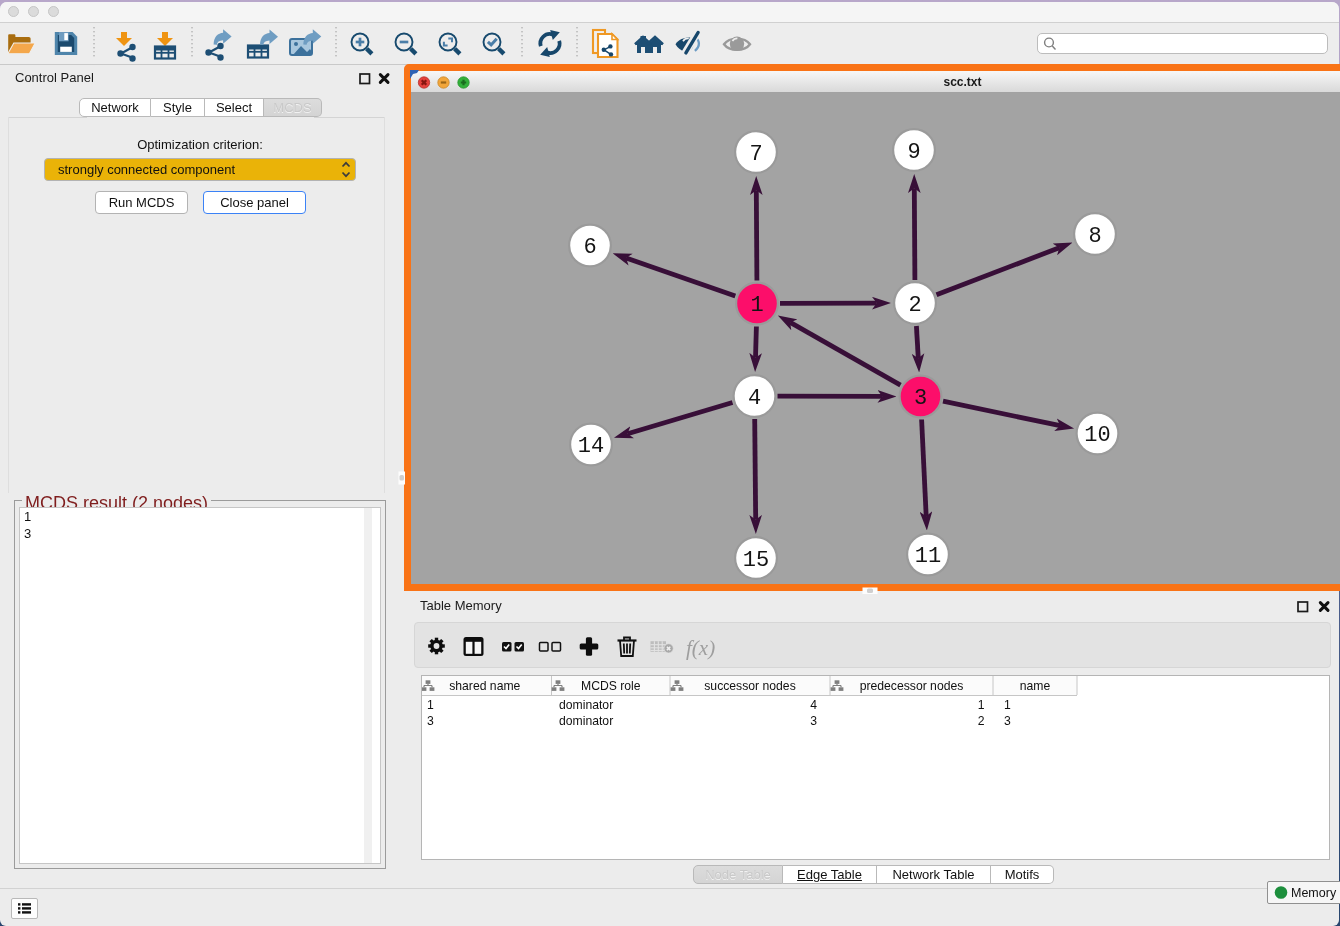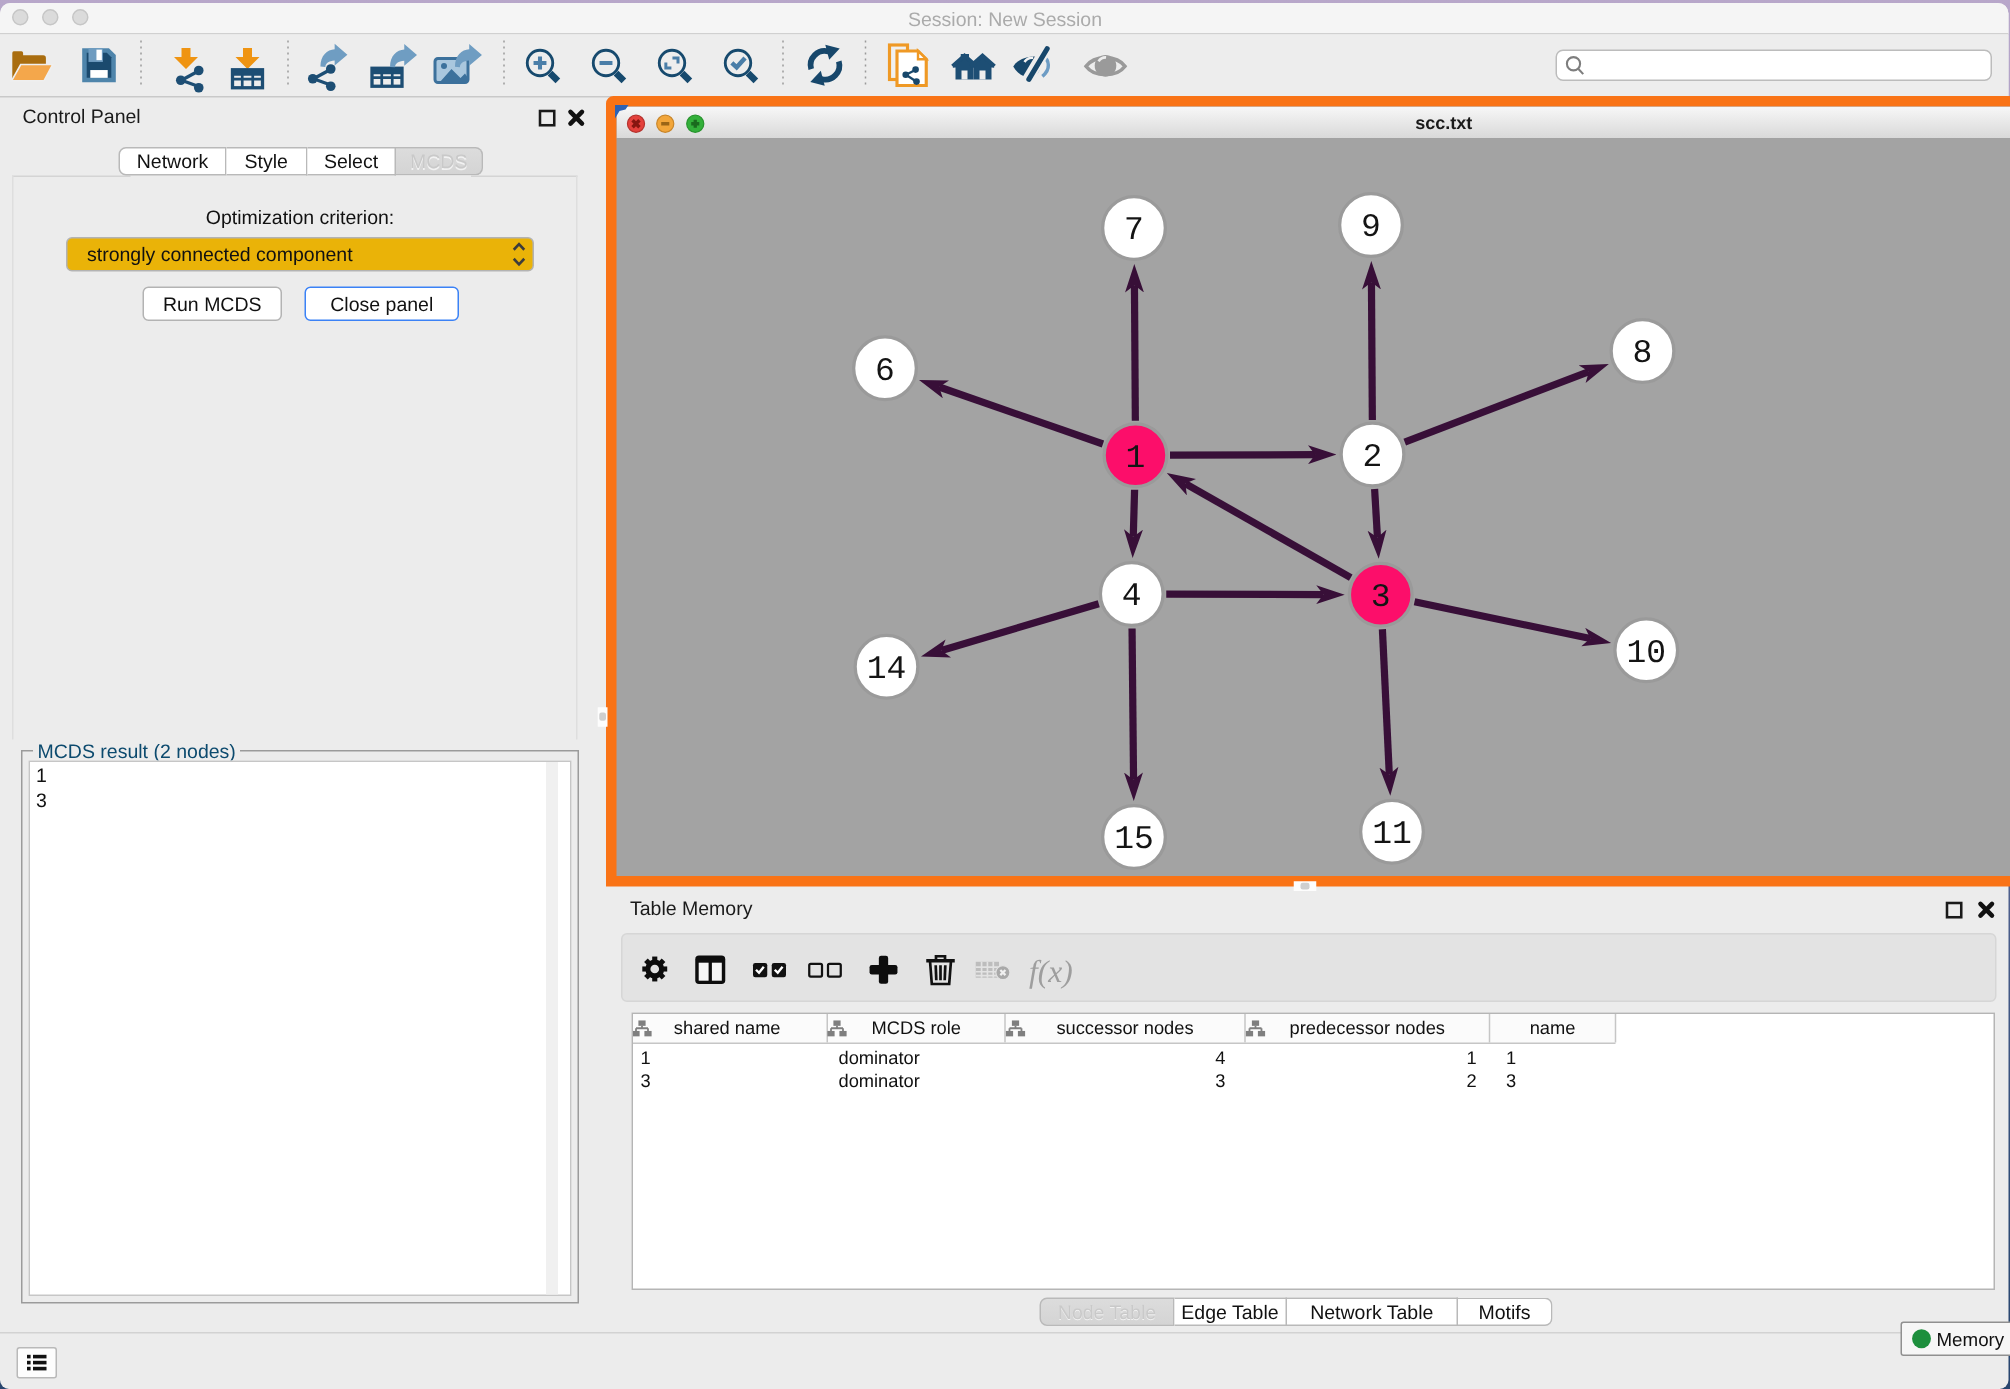--- a/index.html
+++ b/index.html
@@ -15,41 +15,40 @@
   #toolbar { position:absolute; left:0; top:23px; width:1338.7px; height:42px; background:#ededed; border-bottom:1px solid #c9c9c9; overflow:visible; }
   
   #ctl-title { position:absolute; left:15px; top:70px; font-size:13px; color:#1a1a1a; }
   .tabbar { position:absolute; display:flex; }
   .tab { font-size:13px; color:#111; background:#fff; border:1px solid #b9b9b9; border-left:none; text-align:center; line-height:17px; height:19px; }
   .tab.first { border-left:1px solid #b9b9b9; border-radius:5px 0 0 5px; }
   .tab.last { border-radius:0 5px 5px 0; }
   .tab.dis { background:linear-gradient(#dcdcdc,#d4d4d4); color:#c9c9c9; text-shadow:0 1px 0 #f2f2f2; }
   
   #mcds-fs { position:absolute; left:14px; top:500px; width:372px; height:369px; border:1px solid #9b9b9b; }
-  #mcds-legend { position:absolute; left:7px; top:-8px; background:#ececec; padding:0 3px; font-size:13px; color:#0c4a6e; }
+  #mcds-legend { position:absolute; left:7px; top:-8px; background:#ececec; padding:0 3px; font-size:18px; color:#7f1d1d; }
   #mcds-white { position:absolute; left:4px; top:6px; width:362px; height:357px; background:#fff; border:1px solid #c6c6c6; }
   
   #netframe { position:absolute; left:404px; top:64px; width:1117px; height:527px; border:7px solid #f97316; border-radius:5px 5px 0 0; background:#a3a3a3; }
   #nethead { position:absolute; left:0; top:0; width:100%; height:22px; background:linear-gradient(#f7f7f7,#d9d9d9); border-bottom:1px solid #a2a2a2; border-radius:5px 5px 0 0; }
   
   #tbl-title { position:absolute; left:420px; top:598px; font-size:13px; color:#1a1a1a; }
   #tbl-toolbar { position:absolute; left:414px; top:622px; width:917px; height:46px; background:#e3e3e3; border:1px solid #d6d6d6; border-radius:4px; }
   #tblbox { position:absolute; left:421px; top:675px; width:909px; height:185px; background:#fff; border:1px solid #b5b5b5; }
   
   
   #statusline { position:absolute; left:0; top:888px; width:1338.7px; height:1px; background:#d2d2d2; }
 </style>
 </head>
 <body>
 <div id="win"></div>
 <div id="titlebar">
   <div class="tl" style="left:7.5px;"></div>
   <div class="tl" style="left:27.5px;"></div>
   <div class="tl" style="left:47.5px;"></div>
-  <div id="title-text">Session: New Session</div>
 </div>
 <div id="toolbar">
 <svg width="1340" height="42" style="display:block; margin-top:-2px;">
   <g>
     <line x1="94" y1="6" x2="94" y2="38" stroke="#9a9a9a" stroke-width="1" stroke-dasharray="1.4,2.6"></line>
     <line x1="192" y1="6" x2="192" y2="38" stroke="#9a9a9a" stroke-width="1" stroke-dasharray="1.4,2.6"></line>
     <line x1="336" y1="6" x2="336" y2="38" stroke="#9a9a9a" stroke-width="1" stroke-dasharray="1.4,2.6"></line>
     <line x1="522" y1="6" x2="522" y2="38" stroke="#9a9a9a" stroke-width="1" stroke-dasharray="1.4,2.6"></line>
     <line x1="577" y1="6" x2="577" y2="38" stroke="#9a9a9a" stroke-width="1" stroke-dasharray="1.4,2.6"></line>
   </g>
@@ -394,21 +393,21 @@
       <text x="5" y="48.5">3</text>
       <text x="137" y="48.5">dominator</text>
       <text x="395" y="48.5" text-anchor="end">3</text>
       <text x="562.5" y="48.5" text-anchor="end">2</text>
       <text x="582" y="48.5">3</text>
     </g>
   </svg>
 </div>
 <div class="tabbar" style="left:693px; top:865px;">
   <div class="tab first dis" style="width:90px;">Node Table</div>
-  <div class="tab" style="width:75px;">Edge Table</div>
+  <div class="tab" style="width:94px;text-decoration:underline;">Edge Table</div>
   <div class="tab" style="width:114px;">Network Table</div>
   <div class="tab last" style="width:63px;">Motifs</div>
 </div>
 <div id="statusline"></div>
 
 <svg class="abs" style="left:358px; top:71px;" width="34" height="16">
   <rect x="2" y="3" width="9.5" height="9.5" fill="none" stroke="#1a1a1a" stroke-width="1.7"></rect>
   <path d="M22.3,3.6 L30,11.4 M30,3.6 L22.3,11.4" stroke="#111" stroke-width="3" stroke-linecap="round"></path>
 </svg>
 

